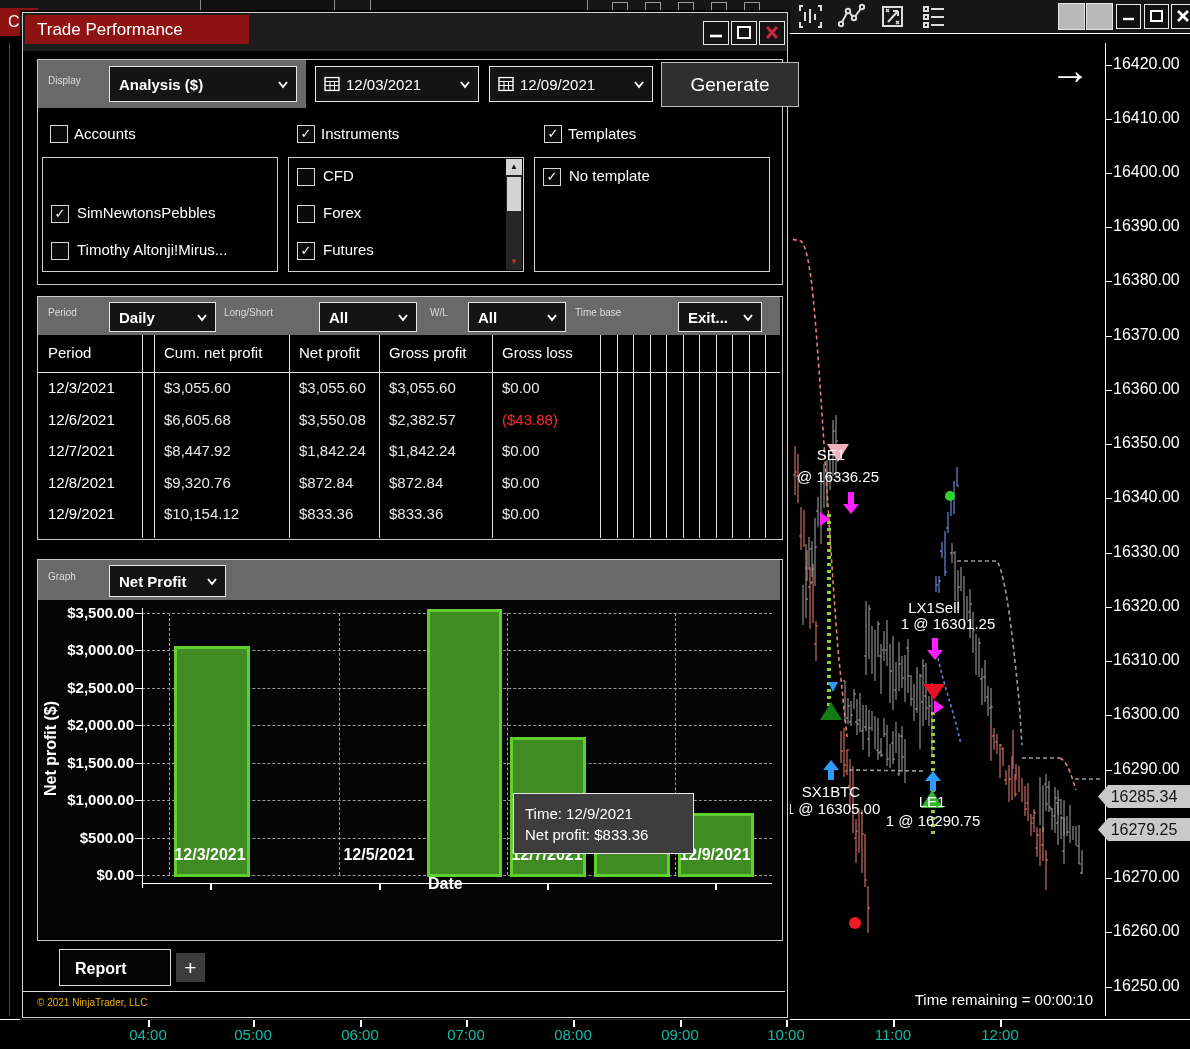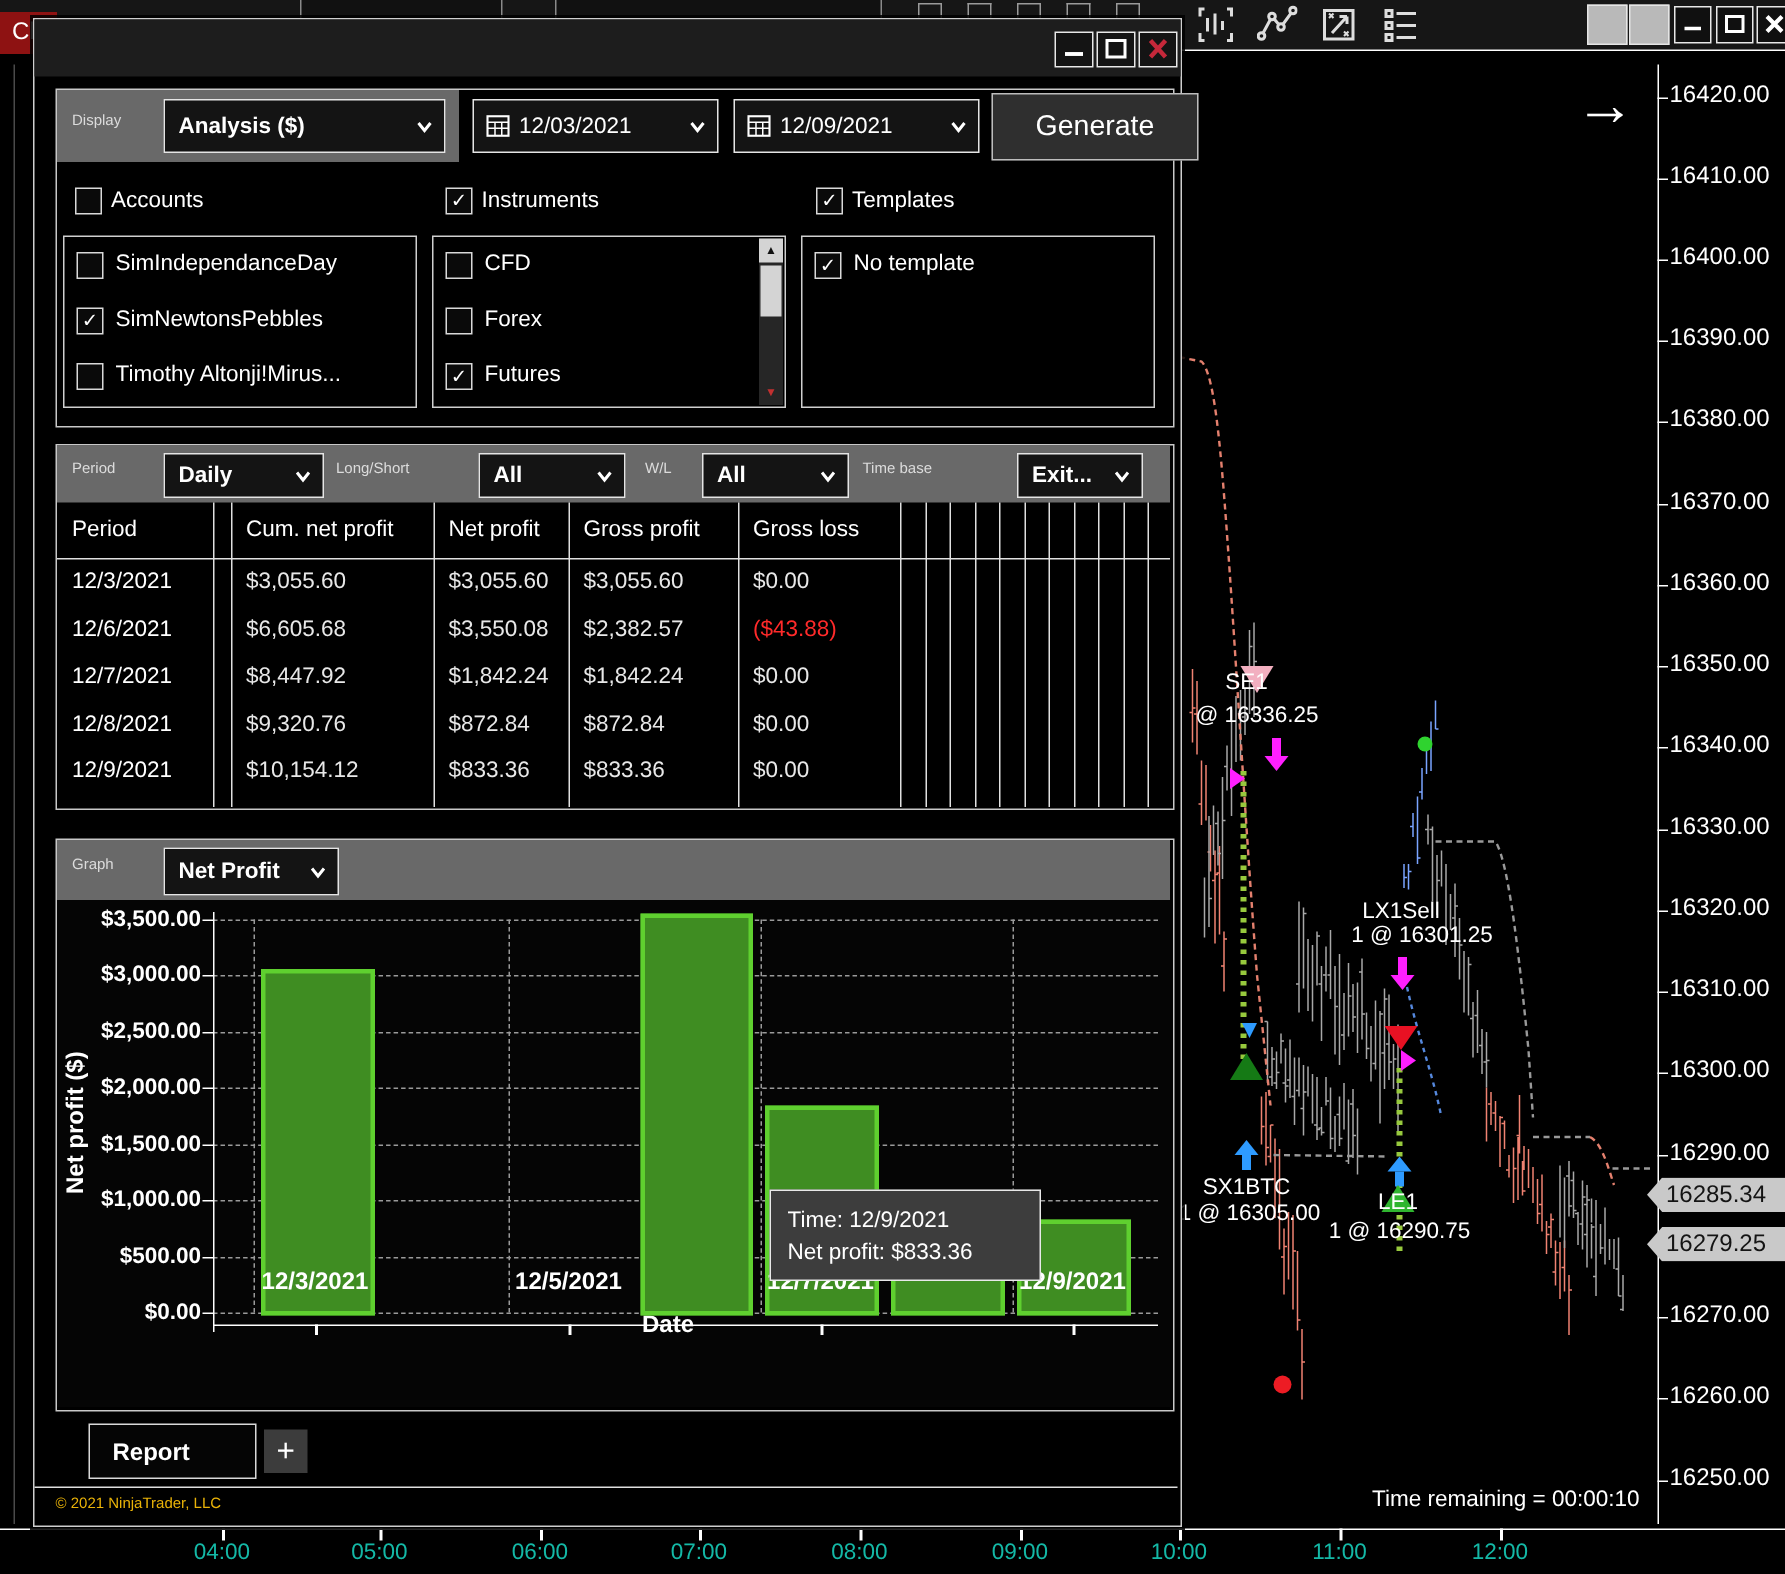--- a/index.html
+++ b/index.html
@@ -242,20 +242,21 @@
         <div class="time-label abs" style="left:786px;">10:00</div>
         <div class="time-tick abs" style="left:893px;"></div>
         <div class="time-label abs" style="left:893px;">11:00</div>
         <div class="time-tick abs" style="left:1000px;"></div>
         <div class="time-label abs" style="left:1000px;">12:00</div>
       </div>
   </div>
 
   <div id="tpwin">
     <div class="abs titlebar">
+      <div class="abs title-tab">Trade Performance</div>
       <div class="abs tp-btn" style="left:680px;">
         <svg width="24" height="22">
             <path d="M6 14 H18" stroke="#fff" stroke-width="2.6"></path>
           </svg></div>
       <div class="abs tp-btn" style="left:708px;">
         <svg width="24" height="22">
             <rect x="6" y="5" width="12" height="11" fill="none" stroke="#fff" stroke-width="2"></rect>
           </svg></div>
       <div class="abs tp-btn" style="left:736px;">
         <svg width="24" height="22">
@@ -295,24 +296,20 @@
       <div class="abs btn-generate" style="left:623px;top:2px;">Generate</div>
 
       <div class="abs cb" id="cb-accounts" style="left:12px;top:65px;"></div>
       <div class="abs cb-label" style="left:36px;top:65px;">Accounts</div>
       <div class="abs cb" id="cb-instruments" style="left:259px;top:65px;">✓</div>
       <div class="abs cb-label" style="left:283px;top:65px;">Instruments</div>
       <div class="abs cb" id="cb-templates" style="left:506px;top:65px;">✓</div>
       <div class="abs cb-label" style="left:530px;top:65px;">Templates</div>
 
       <div class="abs listbox" id="acc-list" style="left:4px;top:97px;width:234px;height:113px;">
-          <div class="list-item" style="top:10px;">
-            <div class="cb" style="position:absolute;left:8px;top:0;"></div>
-            <div class="cb-label" style="position:absolute;left:34px;top:-1px;">SimIndependanceDay</div>
-          </div>
           <div class="list-item" style="top:47px;">
             <div class="cb" style="position:absolute;left:8px;top:0;">✓</div>
             <div class="cb-label" style="position:absolute;left:34px;top:-1px;">SimNewtonsPebbles</div>
           </div>
           <div class="list-item" style="top:84px;">
             <div class="cb" style="position:absolute;left:8px;top:0;"></div>
             <div class="cb-label" style="position:absolute;left:34px;top:-1px;">Timothy Altonji!Mirus...</div>
           </div>
         </div>
       <div class="abs listbox" id="ins-list" style="left:250px;top:97px;width:234px;height:113px;">

